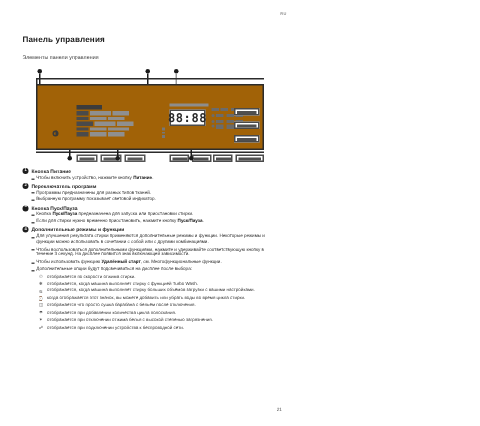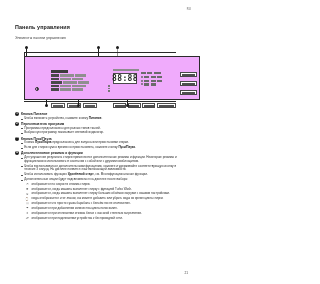--- a/index.html
+++ b/index.html
@@ -24,22 +24,22 @@
   }
   .h2{
     position:absolute;left:15px;top:36px;
     font-size:3.5px;color:#3a3a3a;letter-spacing:.05px;
   }
 
   
   .diagram{position:absolute;left:15px;top:46px;width:170px;height:62px;}
 
   .panel{
-    position:absolute;left:9px;top:10px;width:176px;height:44px;
-    border:0.6px solid #2b2b2b;background:#f0abfc;box-sizing:border-box;
+    position:absolute;left:9px;top:10px;width:152px;height:44px;
+    border:0.6px solid #2b2b2b;background:#a16207;box-sizing:border-box;
   }
   
   .frame-l{
     position:absolute;left:9px;top:6px;width:0.6px;height:6px;background:#2b2b2b;
   }
   .frame-top{
     position:absolute;left:9px;top:6px;height:0.6px;width:152px;background:#2b2b2b;
   }
   .frame-bot{
     position:absolute;left:9px;top:55px;height:0.6px;width:152px;background:#2b2b2b;

